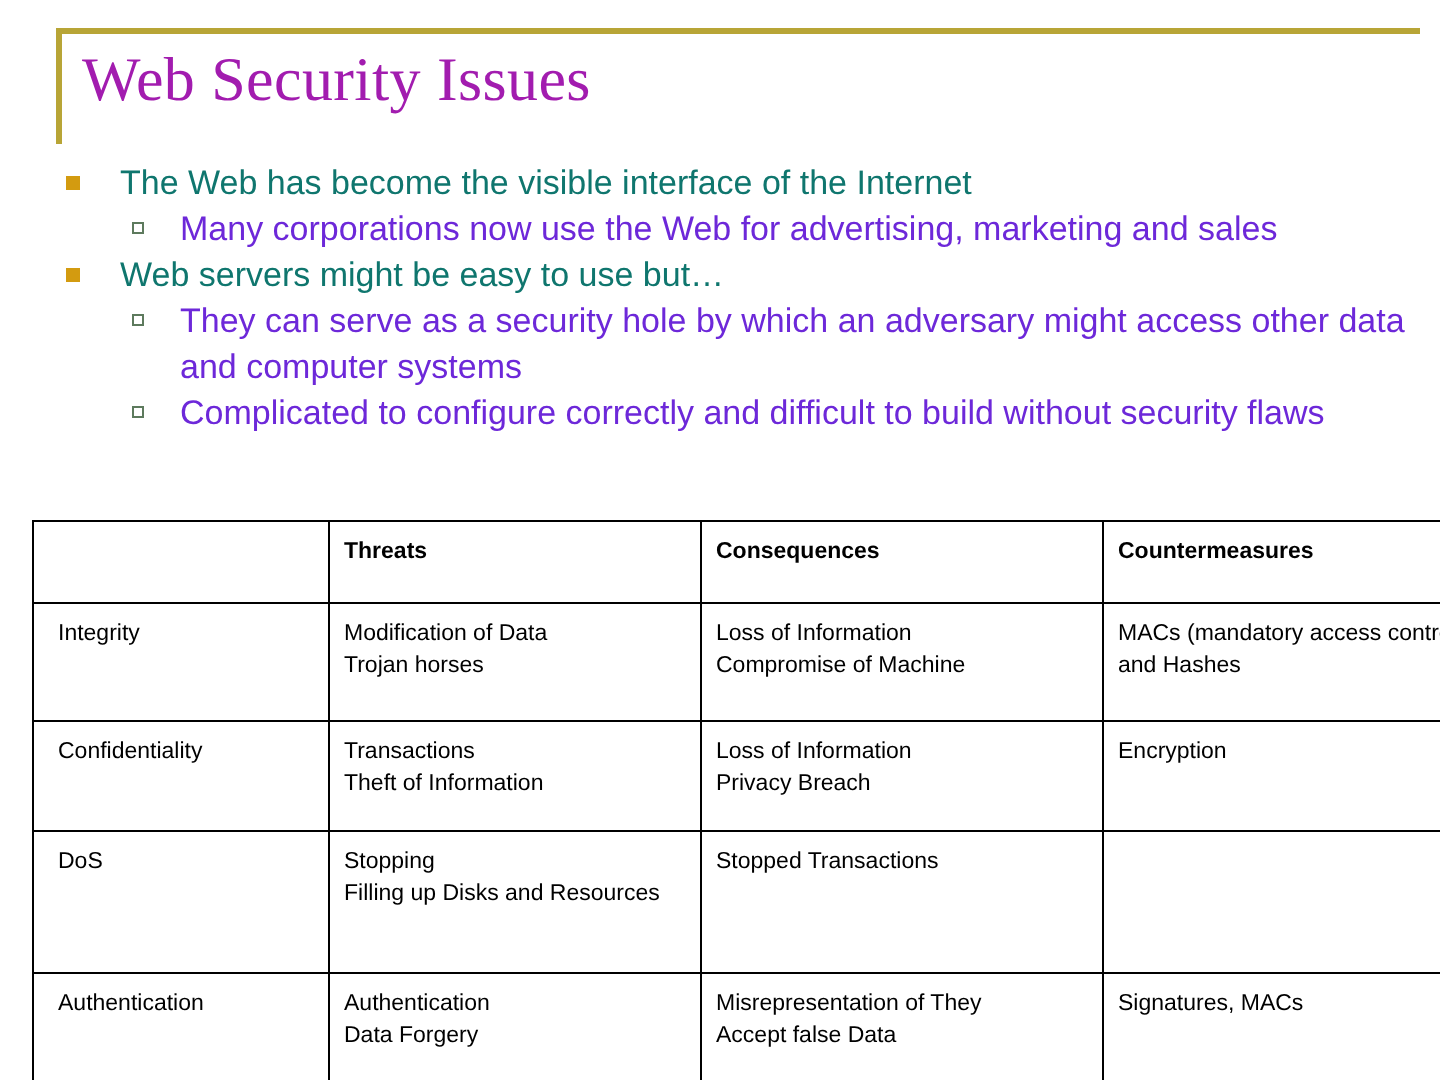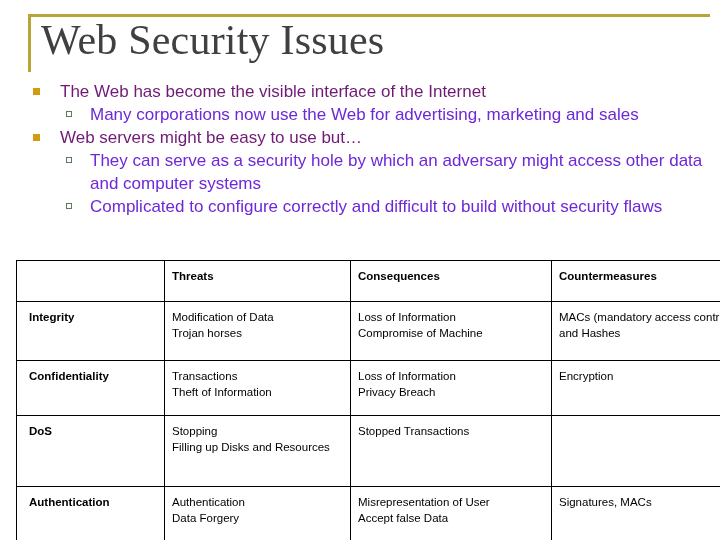--- a/index.html
+++ b/index.html
@@ -24,40 +24,40 @@
     height: 58px;
     border-top: 3px solid #b8a536;
     border-left: 3px solid #b8a536;
     box-sizing: border-box;
   }
   #slide-title {
     position: absolute;
     left: 10px;
     top: 2px;
     font-family: "Liberation Serif", serif;
-    font-size: 42px;
+    font-size: 31px;
     line-height: 42px;
-    color: #404040;
+    color: #a21caf;
     white-space: nowrap;
     letter-spacing: 0.2px;
   }
 
   
   #body-list {
     position: absolute;
     left: 22px;
     top: 80px;
     width: 690px;
   }
   .lvl1 {
     position: relative;
     padding-left: 38px;
     font-size: 17px;
     line-height: 23px;
-    color: #701a75;
+    color: #0f766e;
     margin: 0 0 0 0;
   }
   .lvl1 > .bullet1 {
     position: absolute;
     left: 11px;
     top: 8px;
     width: 7px;
     height: 7px;
     background: #d39b10;
   }
@@ -98,21 +98,21 @@
   }
   #threat-table .col-cat  { width: 134px; }
   #threat-table .col-thr  { width: 172px; }
   #threat-table .col-con  { width: 187px; }
   #threat-table .col-cm   { width: 189px; }
 
   #threat-table thead td {
     font-weight: bold;
     height: 26px;
   }
-  #threat-table .cat-cell { font-weight: bold; padding-left: 12px; }
+  #threat-table .cat-cell { font-weight: normal; padding-left: 12px; }
   .cell-line { display: block; }
   .row-integrity td        { height: 44px; }
   .row-confidentiality td  { height: 40px; }
   .row-dos td              { height: 56px; }
   .row-authentication td   { height: 40px; }
 </style>
 </head>
 <body>
 
 <div id="slide-title-wrap">
@@ -203,21 +203,21 @@
       </td>
     </tr>
 
     <tr class="row-authentication">
       <td class="col-cat cat-cell">Authentication</td>
       <td class="col-thr">
         <span class="cell-line">Authentication</span>
         <span class="cell-line">Data Forgery</span>
       </td>
       <td class="col-con">
-        <span class="cell-line">Misrepresentation of User</span>
+        <span class="cell-line">Misrepresentation of They</span>
         <span class="cell-line">Accept false Data</span>
       </td>
       <td class="col-cm">
         <span class="cell-line">Signatures, MACs</span>
       </td>
     </tr>
 
   </tbody>
 </table>
 

